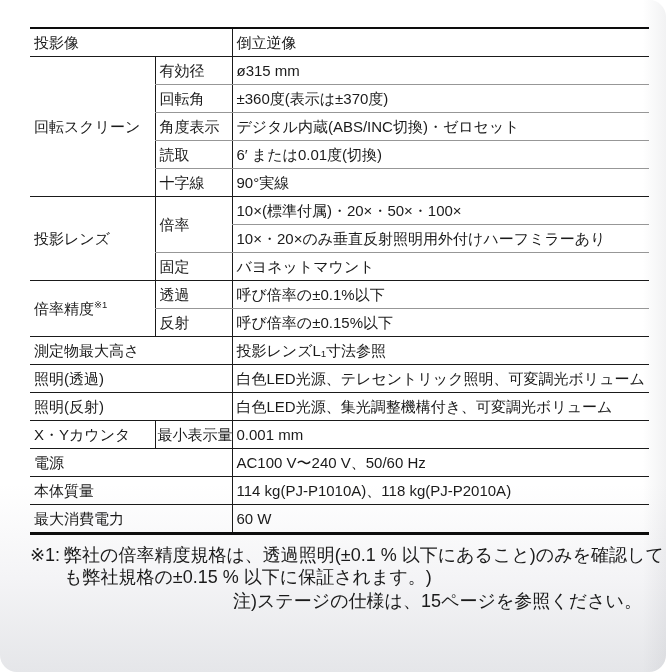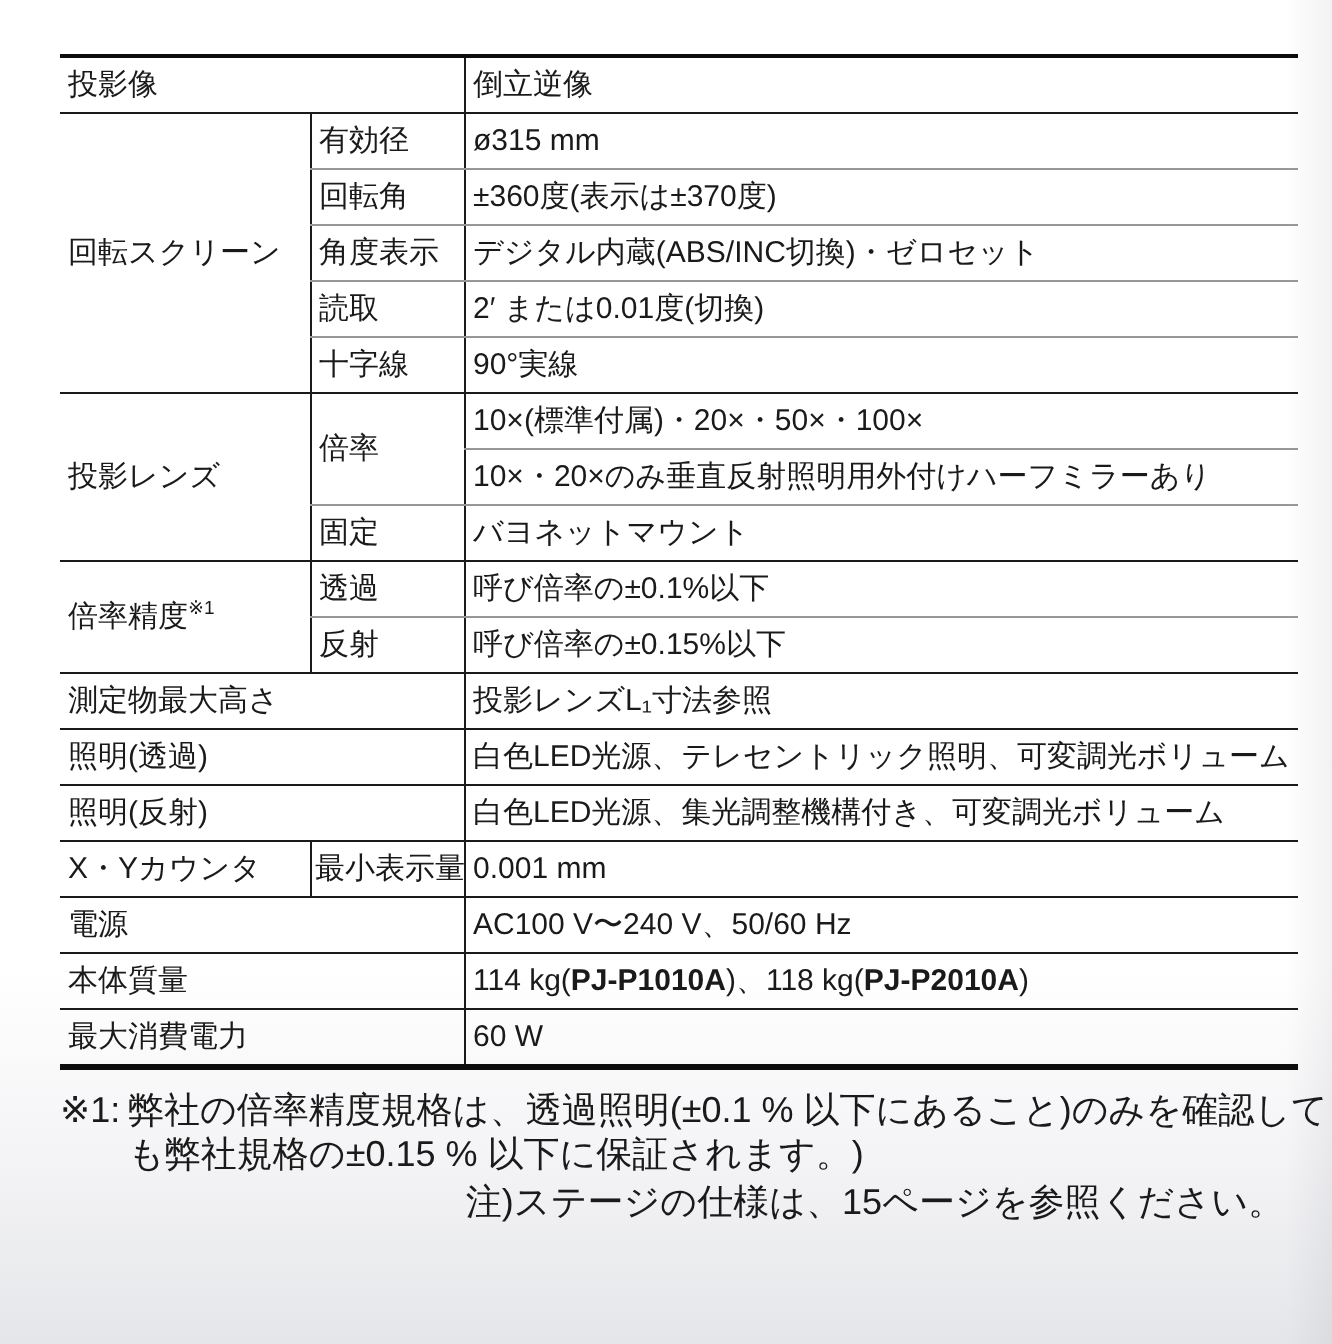--- a/index.html
+++ b/index.html
@@ -6,20 +6,21 @@
   body{
     width:666px;height:672px;
     font-family:"Liberation Sans","DejaVu Sans",sans-serif;
     color:#1a1a1a;
   }
   .canvas{
     position:relative;width:666px;height:672px;overflow:hidden;
     background:
       linear-gradient(to right, rgba(125,128,138,0) 96.5%, rgba(125,128,138,0.10) 100%),
       linear-gradient(to bottom, #ffffff 72%, #f4f4f6 86%, #e5e6e9 100%);
+    border-radius: 17px;
   }
   table.spec{
     position:absolute;left:30px;top:27px;width:619px;
     border-collapse:collapse;table-layout:fixed;
     border-top:2px solid #0d0d0d;
     border-bottom:3px solid #0d0d0d;
     font-size:15px;color:#1a1a1a;
   }
   table.spec td{
     height:27px;
@@ -27,21 +28,21 @@
     border-bottom:1px solid #979797;
     white-space:nowrap;overflow:hidden;
     vertical-align:middle;
     font-weight:normal;
     line-height:27px;
   }
   table.spec td.g{border-bottom:1px solid #1a1a1a;}
   table.spec td.last{border-bottom:none;}
   table.spec td.v{border-left:1px solid #1a1a1a;}
   table.spec td.tight{padding-left:2px;}
-  .b{font-weight:bold;}
+  .b{font-weight:normal;}
   sup.fn{font-size:9.5px;vertical-align:super;line-height:0;}
   .notes{
     position:absolute;left:30px;top:544px;width:612px;
     font-size:18px;line-height:22px;color:#1a1a1a;
   }
   .note1 .line{padding-left:34px;white-space:nowrap;}
   .note1 .line.first{padding-left:0;}
   .note1 .marker{display:inline-block;width:34px;}
   .note2{margin-top:2px;white-space:nowrap;text-align:right;}
 </style>
@@ -71,21 +72,21 @@
     <tr>
       <td class="v">回転角</td>
       <td class="v">±360度(表示は±370度)</td>
     </tr>
     <tr>
       <td class="v">角度表示</td>
       <td class="v">デジタル内蔵(ABS/INC切換)・ゼロセット</td>
     </tr>
     <tr>
       <td class="v">読取</td>
-      <td class="v">2′ または0.01度(切換)</td>
+      <td class="v">6′ または0.01度(切換)</td>
     </tr>
     <tr>
       <td class="v g">十字線</td>
       <td class="v g">90°実線</td>
     </tr>
 
     <tr>
       <td rowspan="3" class="g">投影レンズ</td>
       <td rowspan="2" class="v">倍率</td>
       <td class="v">10×(標準付属)・20×・50×・100×</td>

